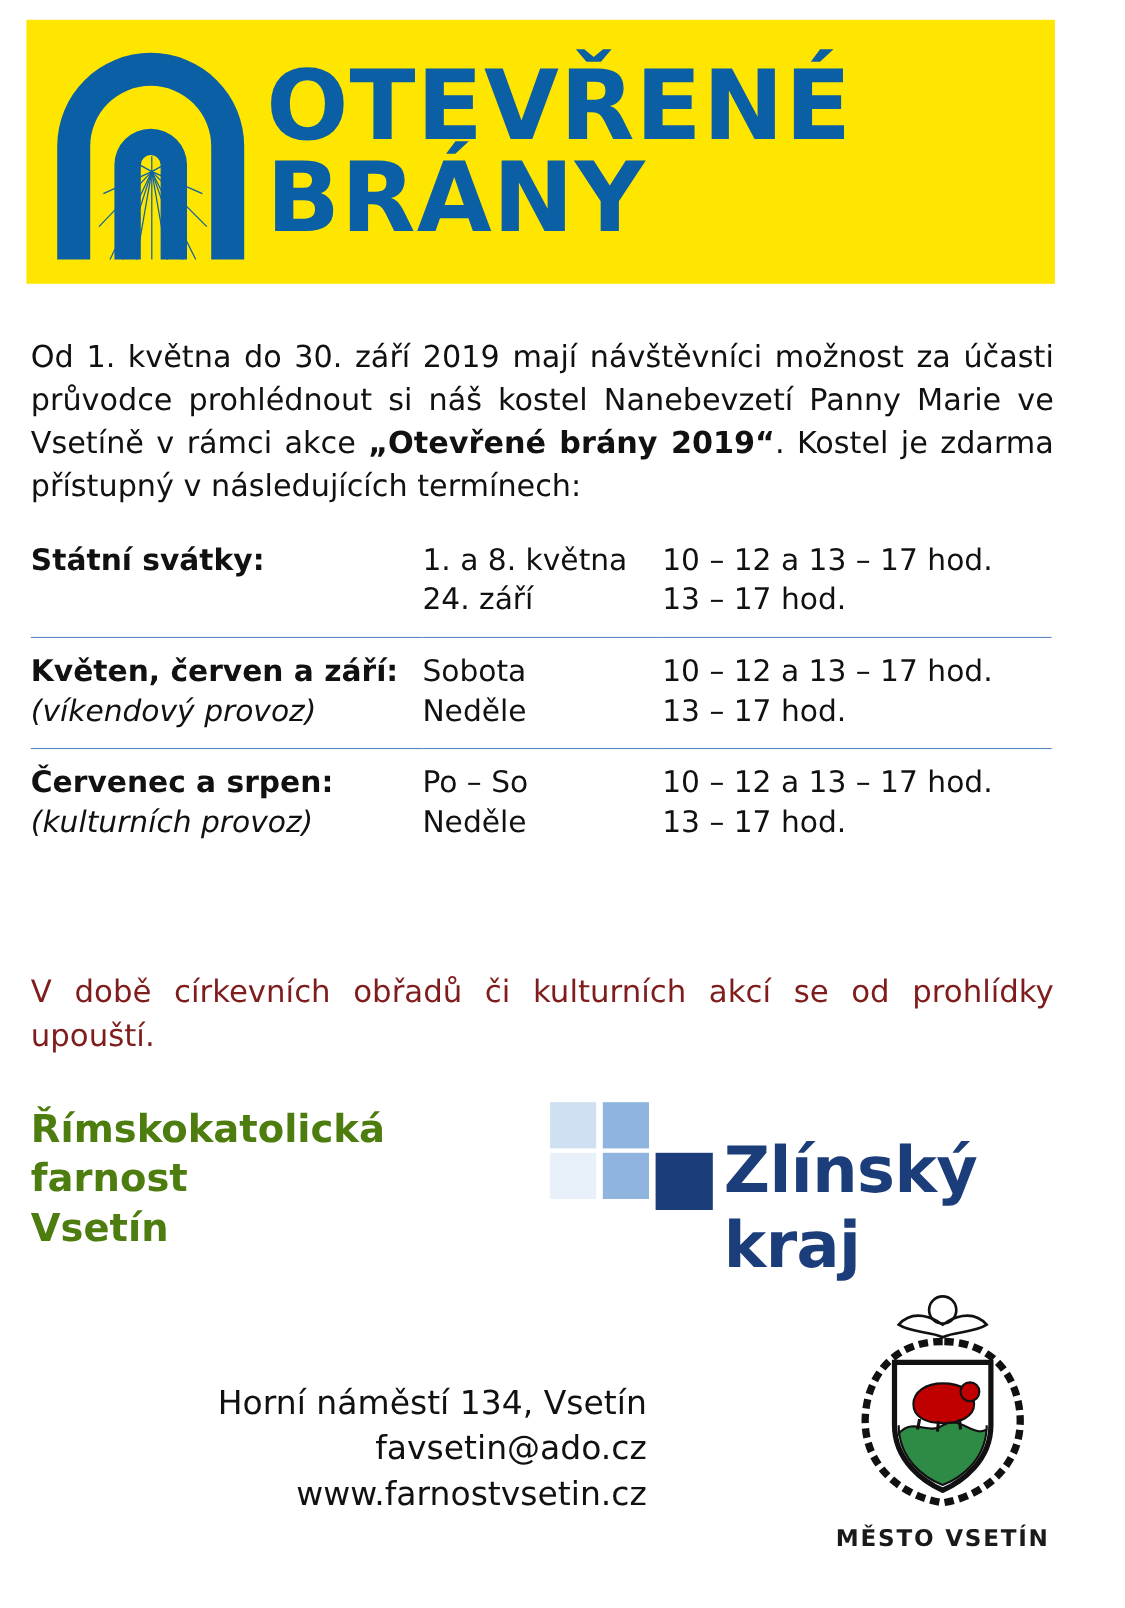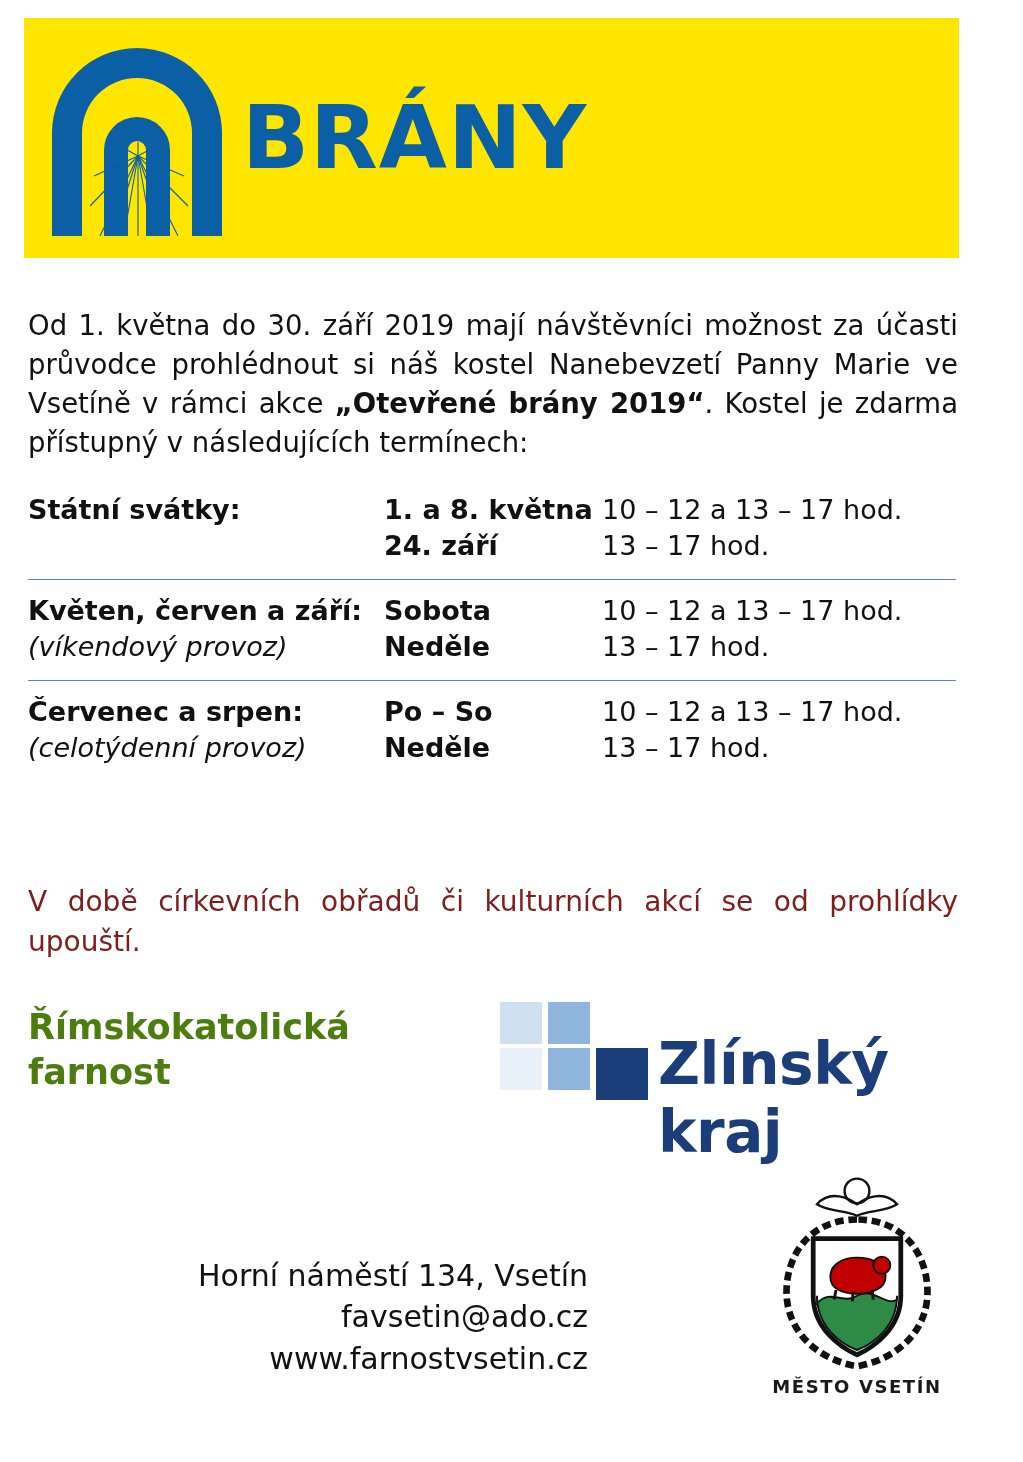--- a/index.html
+++ b/index.html
@@ -66,21 +66,21 @@
     border-collapse: collapse;
   }
   .schedule td {
     vertical-align: top;
     font-size: 27px;
     line-height: 1.33;
     padding: 0;
     color: #111;
   }
   .col-a { width: 356px; }
-  .col-b { width: 218px; font-weight: bold; }
+  .col-b { width: 218px; }
   .col-c { width: 354px; }
   .grp {
     padding-top: 13px !important;
     padding-bottom: 15px !important;
   }
   .grp-first { padding-top: 0 !important; }
   .row-sep td {
     border-bottom: 1.5px solid #5b86c0;
     height: 0;
     padding: 0;
@@ -158,25 +158,25 @@
   .crest {
     position: absolute;
     left: 752px;
     top: 1170px;
     width: 210px;
     height: 260px;
     text-align: center;
   }
   .crest svg { display: block; margin: 0 auto; }
   .crest-caption {
-    font-size: 18px;
+    font-size: 21px;
     font-weight: bold;
     letter-spacing: 1.6px;
     color: #1a1a1a;
-    margin-top: 6px;
+    margin-top: 16px;
   }
 </style>
 </head>
 <body>
 
 <div class="banner">
   <div class="banner-logo">
     <svg viewBox="0 0 190 200" width="190" height="200" aria-hidden="true">
       <path d="M10 198 L10 95 A85 85 0 0 1 180 95 L180 198 L150 198 L150 95 A55 55 0 0 0 40 95 L40 198 Z" fill="#0b5fa5"></path>
       <path d="M62 198 L62 112 A33 33 0 0 1 128 112 L128 198 L104 198 L104 112 A9 9 0 0 0 86 112 L86 198 Z" fill="#0b5fa5"></path>
@@ -192,20 +192,21 @@
         <line x1="96" y1="118" x2="146" y2="168"></line>
         <line x1="96" y1="118" x2="52" y2="138"></line>
         <line x1="96" y1="118" x2="142" y2="138"></line>
         <line x1="96" y1="118" x2="96" y2="104"></line>
         <line x1="96" y1="118" x2="78" y2="108"></line>
         <line x1="96" y1="118" x2="114" y2="108"></line>
       </g>
     </svg>
   </div>
   <div class="banner-title">
+    <span>OTEVŘENÉ</span>
     <span class="l2">BRÁNY</span>
   </div>
 </div>
 
 <p class="intro"><span>Od 1. května do 30. září 2019 mají návštěvníci možnost za účasti průvodce prohlédnout si náš kostel Nanebevzetí Panny Marie ve Vsetíně v rámci akce </span><b>„Otevřené brány 2019“</b><span>. Kostel je zdarma přístupný v následujících termínech:</span></p>
 
 <table class="schedule">
   <tbody>
 
     <tr>
@@ -239,39 +240,40 @@
         <span class="line2">13 – 17 hod.</span>
       </td>
     </tr>
     <tr class="row-sep">
         <td colspan="3"></td>
       </tr>
 
     <tr>
       <td class="col-a grp">
         <span class="lbl-bold">Červenec a srpen:</span>
-        <span class="line2 lbl-italic">(celotýdenní provoz)</span>
+        <span class="line2 lbl-italic">(kulturních provoz)</span>
       </td>
       <td class="col-b grp">
         <span>Po – So</span>
         <span class="line2">Neděle</span>
       </td>
       <td class="col-c grp">
         <span>10 – 12 a 13 – 17 hod.</span>
         <span class="line2">13 – 17 hod.</span>
       </td>
     </tr>
   </tbody>
 </table>
 
 <p class="note">V době církevních obřadů či kulturních akcí se od prohlídky upouští.</p>
 
 <div class="parish">
   <div>Římskokatolická</div>
   <div>farnost</div>
+  <div>Vsetín</div>
 </div>
 
 <div class="contact">
   <div>Horní náměstí 134, Vsetín</div>
   <div>favsetin@ado.cz</div>
   <div>www.farnostvsetin.cz</div>
 </div>
 
 <div class="zk">
   <div class="zk-squares">

